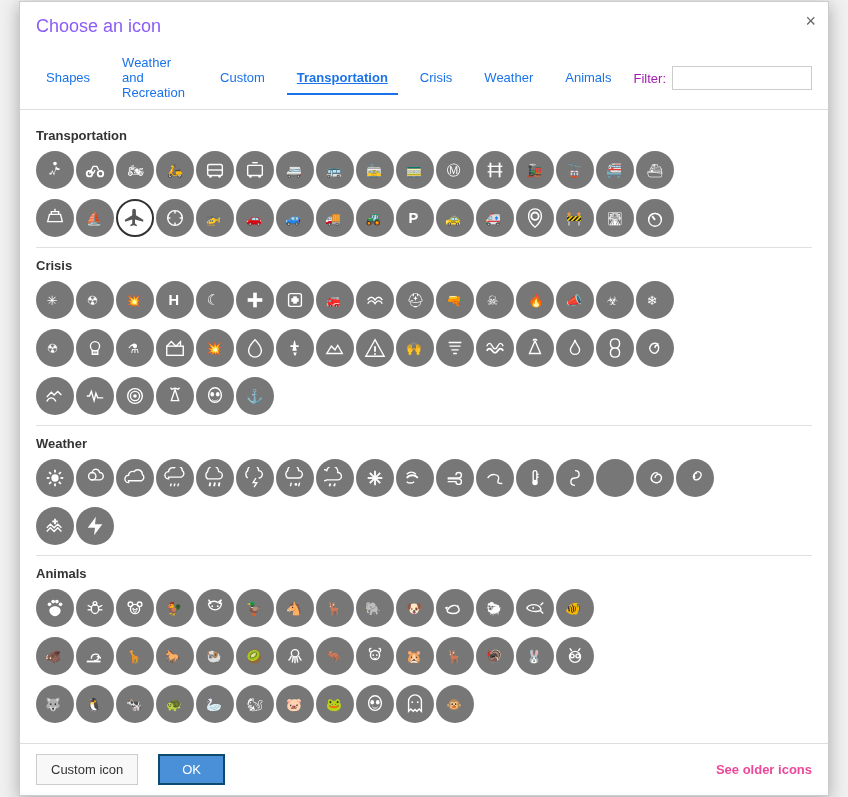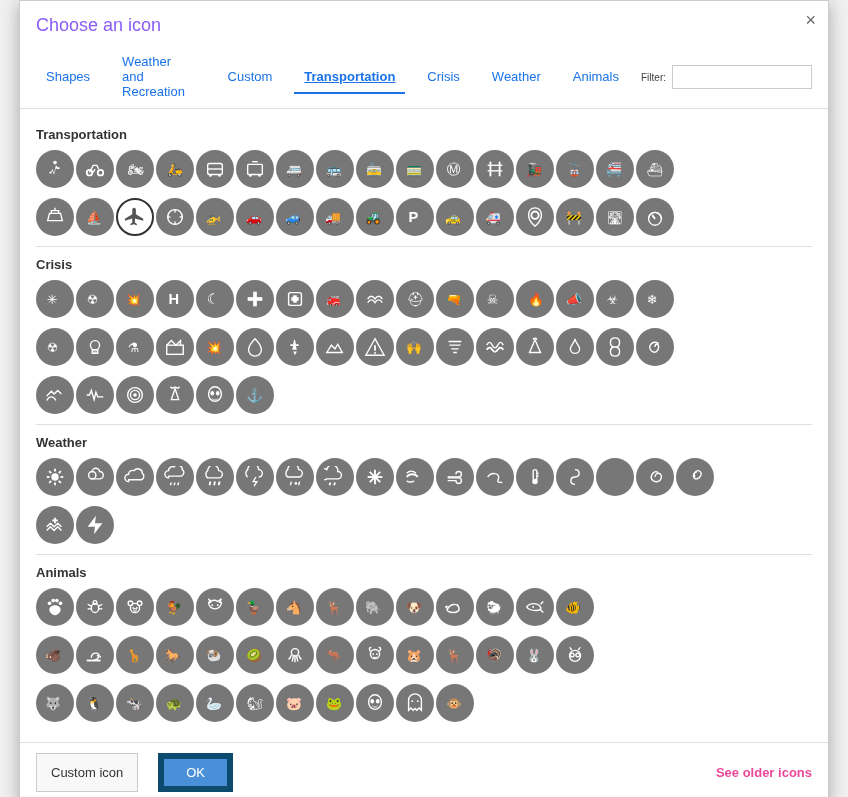--- a/index.html
+++ b/index.html
@@ -64,21 +64,21 @@
       border-bottom: 2px solid #1a73e8;
       font-weight: bold;
       text-decoration: underline;
     }
     .filter-area {
       margin-left: auto;
       display: flex;
       align-items: center;
       gap: 6px;
     }
-    .filter-label { color: #404040; font-size: 10px; }
+    .filter-label { color: #a21caf; font-size: 13px; }
     .filter-input {
       border: 1px solid #ccc;
       padding: 3px 6px;
       font-size: 13px;
       width: 140px;
       height: 24px;
     }
     .content-area {
       flex: 1;
       overflow-y: scroll;
@@ -137,21 +137,21 @@
     .btn-custom {
       background: #f8f8f8;
       border: 1px solid #ccc;
       padding: 6px 14px;
       font-size: 13px;
       cursor: pointer;
       color: #333;
     }
     .btn-ok {
       background: #4a90d9;
-      border: 6px solid #0c4a6e;
+      border: 2px solid #0c4a6e;
       padding: 6px 22px;
       font-size: 13px;
       cursor: pointer;
       color: #fff;
     }
     .see-older {
       color: #ec4899;
       text-decoration: none;
       cursor: pointer;
       font-size: 13px;

